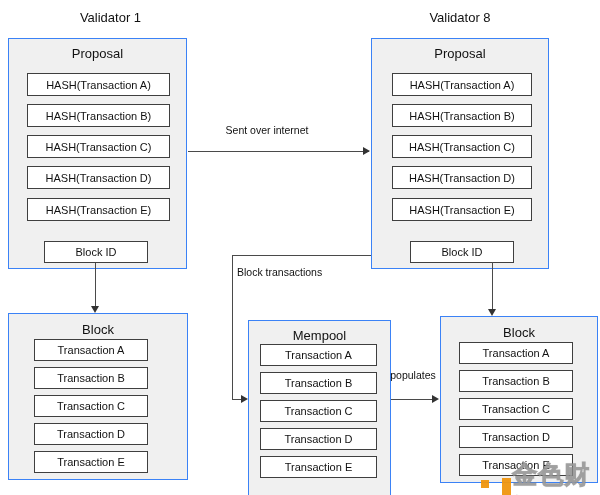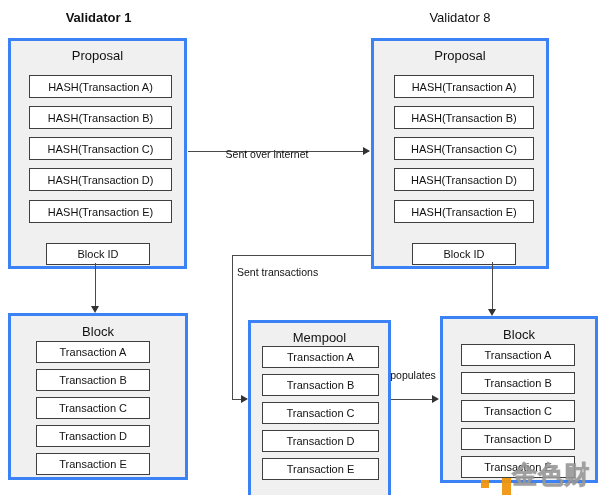--- a/index.html
+++ b/index.html
@@ -14,21 +14,21 @@
   }
   .abs { position: absolute; }
   .group-label {
     font-size: 13px;
     text-align: center;
     color: #111;
   }
   .container-box {
     position: absolute;
     background: #f0f0f0;
-    border: 3px solid #3b82f6;
+    border: 1px solid #3b82f6;
     box-sizing: border-box;
   }
   .container-title {
     position: absolute;
     left: 0; right: 0;
     text-align: center;
     font-size: 13px;
     color: #111;
   }
   .inner-box {
@@ -87,21 +87,21 @@
     -webkit-text-stroke: 1px rgba(130, 130, 130, 0.65);
     text-shadow: 0 0 1px rgba(120,120,120,0.5);
     font-family: "Liberation Sans", sans-serif;
   }
 </style>
 </head>
 <body>
 
 <div class="canvas">
 
-  <div class="abs group-label" style="left:9px; top:10px; width:179px;font-weight:bold;">Validator 1</div>
+  <div class="abs group-label" style="left:21px; top:10px; width:179px;">Validator 1</div>
 
   <div class="container-box" style="left:8px; top:38px; width:179px; height:231px;">
     <div class="container-title" style="top:7px;">Proposal</div>
     <div class="inner-box" style="left:18px; top:34px;  width:143px; height:23px;">HASH(Transaction A)</div>
     <div class="inner-box" style="left:18px; top:65px;  width:143px; height:23px;">HASH(Transaction B)</div>
     <div class="inner-box" style="left:18px; top:96px;  width:143px; height:23px;">HASH(Transaction C)</div>
     <div class="inner-box" style="left:18px; top:127px; width:143px; height:23px;">HASH(Transaction D)</div>
     <div class="inner-box" style="left:18px; top:159px; width:143px; height:23px;">HASH(Transaction E)</div>
     <div class="inner-box" style="left:35px; top:202px; width:104px; height:22px;">Block ID</div>
   </div>
@@ -140,33 +140,33 @@
     <div class="container-title" style="top:8px;">Block</div>
     <div class="inner-box" style="left:18px; top:25px;  width:114px; height:22px;">Transaction A</div>
     <div class="inner-box" style="left:18px; top:53px;  width:114px; height:22px;">Transaction B</div>
     <div class="inner-box" style="left:18px; top:81px;  width:114px; height:22px;">Transaction C</div>
     <div class="inner-box" style="left:18px; top:109px; width:114px; height:22px;">Transaction D</div>
     <div class="inner-box" style="left:18px; top:137px; width:114px; height:22px;">Transaction E</div>
   </div>
 
   <div class="hline" style="left:188px; top:151px; width:181px;"></div>
   <div class="arrow-right" style="left:363px; top:147px;"></div>
-  <div class="connector-label center" style="left:197px; top:124px; width:140px;margin-top:24px;">Sent over internet</div>
+  <div class="connector-label center" style="left:197px; top:124px; width:140px;">Sent over internet</div>
 
   <div class="vline" style="left:95px; top:263px; height:44px;"></div>
   <div class="arrow-down" style="left:91px; top:306px;"></div>
 
   <div class="vline" style="left:492px; top:262px; height:47px;"></div>
   <div class="arrow-down" style="left:488px; top:309px;"></div>
 
   <div class="hline" style="left:232px; top:255px; width:139px;"></div>
   <div class="vline" style="left:232px; top:255px; height:144px;"></div>
   <div class="hline" style="left:232px; top:399px; width:10px;"></div>
   <div class="arrow-right" style="left:241px; top:395px;"></div>
-  <div class="connector-label" style="left:237px; top:266px;">Sent transactions</div>
+  <div class="connector-label" style="left:237px; top:266px;">Block transactions</div>
 
   <div class="hline" style="left:391px; top:399px; width:42px;"></div>
   <div class="arrow-right" style="left:432px; top:395px;"></div>
   <div class="connector-label center" style="left:388px; top:369px; width:50px;">populates</div>
 
   <div class="watermark">
     <div class="wm-logo">
       <div class="sq"></div>
         <div class="vb"></div>
     </div>

